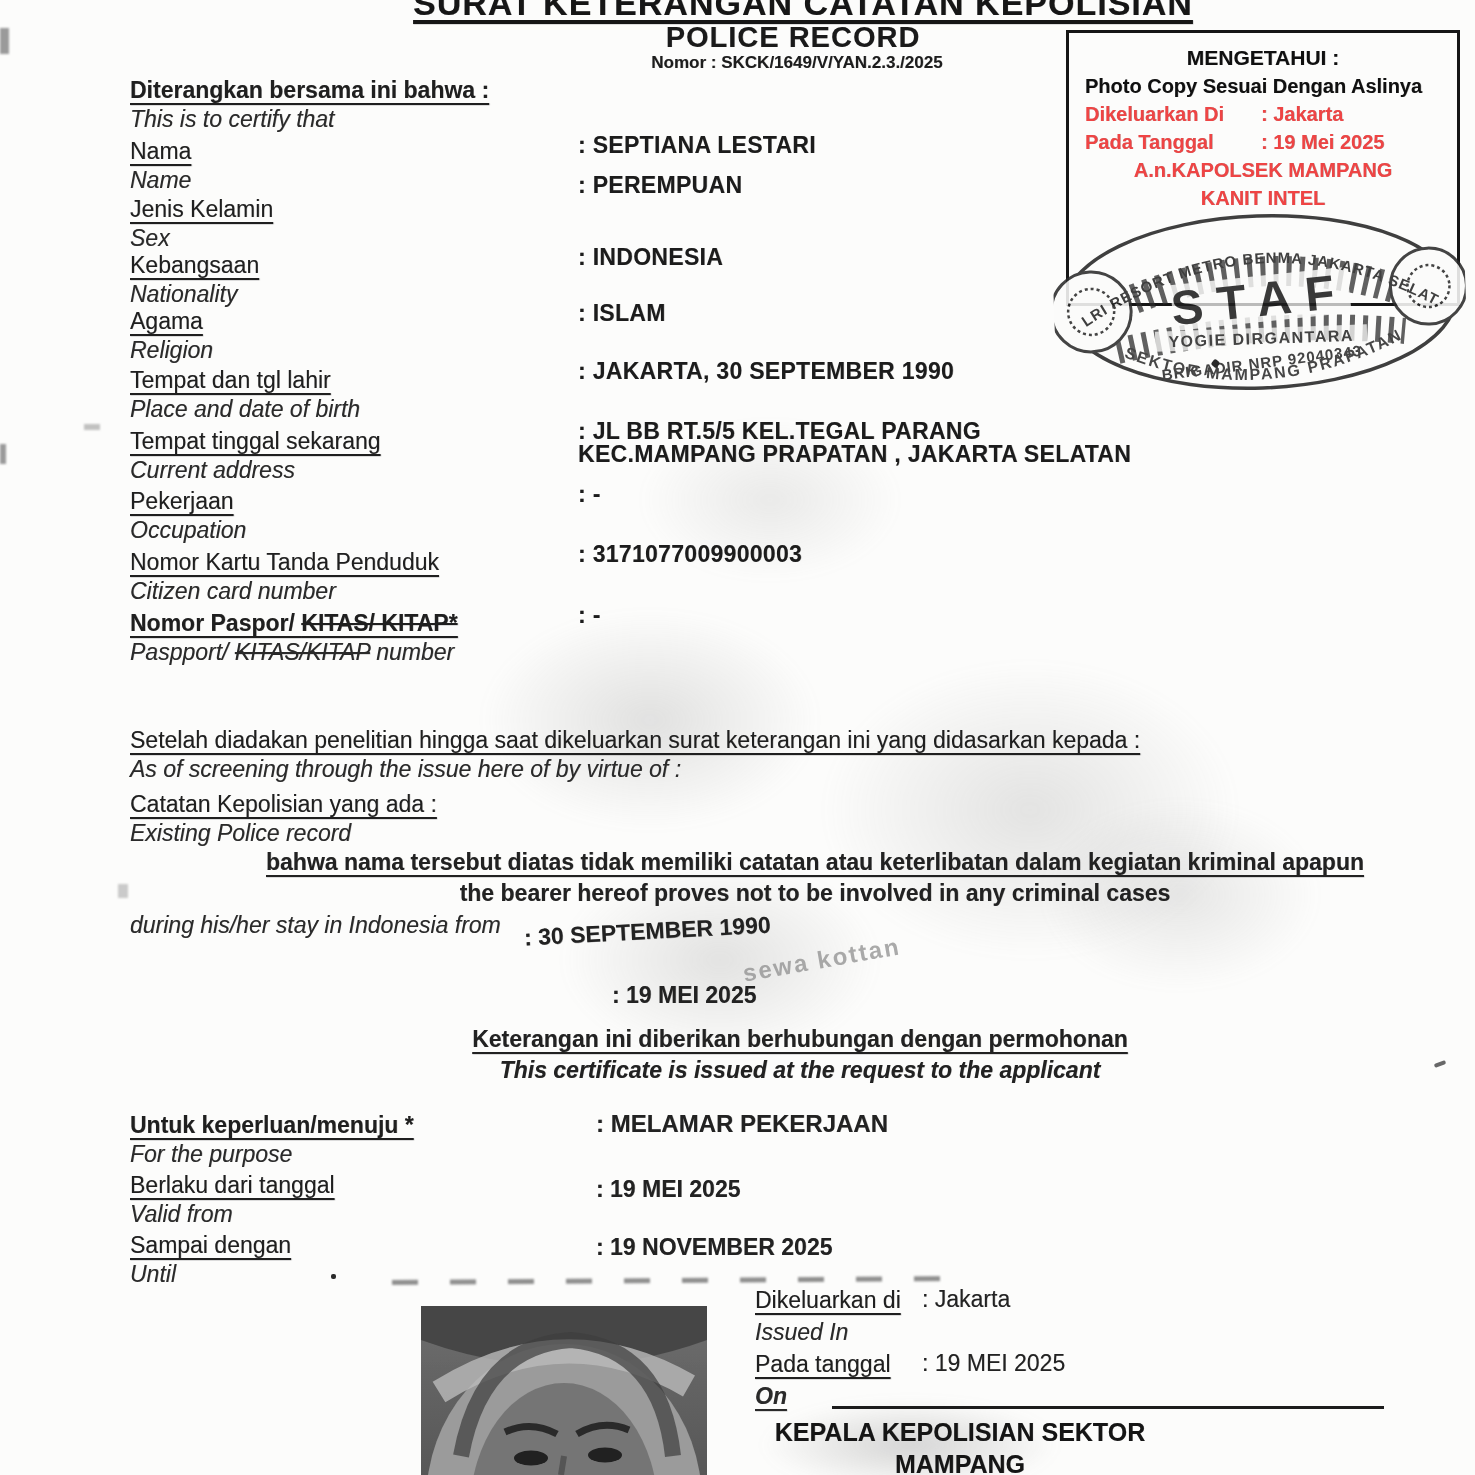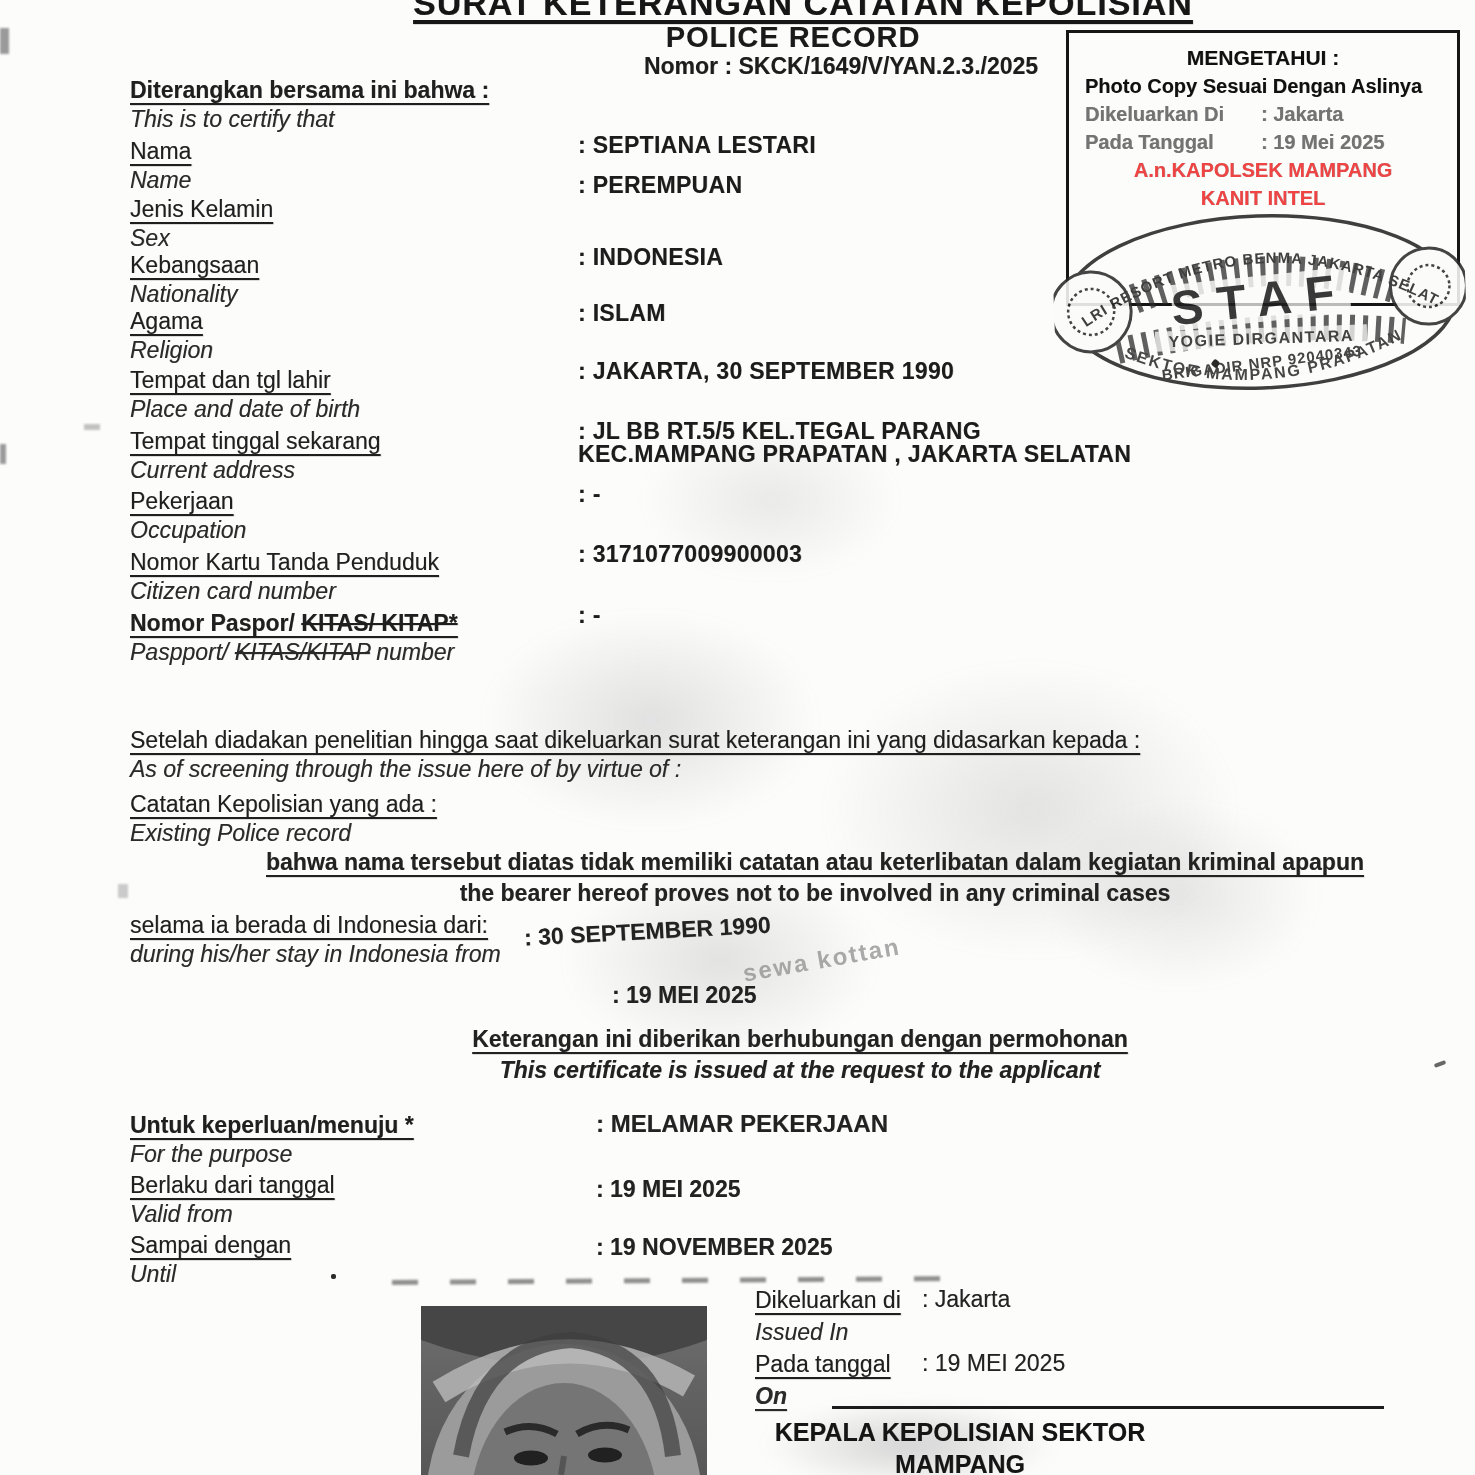--- a/index.html
+++ b/index.html
@@ -14,27 +14,27 @@
   .abs{position:absolute;}
   .nw{white-space:nowrap;}
 
   
   .doc-title{position:absolute;top:-16px;left:803px;transform:translateX(-50%);
     font-size:34px;font-weight:700;letter-spacing:1px;white-space:nowrap;
     text-decoration:underline;text-decoration-thickness:4px;text-underline-offset:5px;color:#161616;}
   .doc-sub{position:absolute;top:21px;left:793px;transform:translateX(-50%);
     font-size:29px;font-weight:700;letter-spacing:1px;white-space:nowrap;color:#1a1a1a;}
   .doc-num{position:absolute;top:53px;left:797px;transform:translateX(-50%);
-    font-size:23px;font-weight:600;white-space:nowrap;color:#1d1d1d;margin-left:44px;}
+    font-size:17px;font-weight:600;white-space:nowrap;color:#1d1d1d;}
 
   
   .lbox{position:absolute;left:1066px;top:30px;width:394px;height:276px;border:3px solid #161616;background:rgba(255,255,255,0.0);}
   .lbox .bh{margin-top:13px;text-align:center;font-weight:700;font-size:21px;color:#101010;}
   .lbox .b1{margin-top:5px;padding-left:16px;font-weight:700;font-size:20px;color:#101010;white-space:nowrap;}
-  .lbox .brow{padding-left:16px;margin-top:5px;font-weight:700;font-size:20px;color:#737373;white-space:nowrap;}
+  .lbox .brow{padding-left:16px;margin-top:5px;font-weight:700;font-size:20px;color:#ef4444;white-space:nowrap;}
   .lbox .bl{display:inline-block;width:176px;}
   .lbox .bc{margin-top:5px;text-align:center;font-weight:700;font-size:20px;color:#ef4444;}
   .stamp-svg{position:absolute;left:1054px;top:206px;transform:rotate(-2deg);opacity:0.88;}
 
   
   .frow{position:absolute;left:130px;}
   .lid{font-weight:500;color:#1f1f1f;white-space:nowrap;
     text-decoration:underline;text-decoration-thickness:2px;text-underline-offset:5px;line-height:29px;}
   .len{font-style:italic;color:#2a2a2a;white-space:nowrap;line-height:29px;}
   .fval{position:absolute;left:578px;font-weight:600;letter-spacing:0.3px;white-space:nowrap;color:#1c1c1c;line-height:23px;}
@@ -183,21 +183,20 @@
   </div>
   <div class="frow ink" style="top:790px">
     <div class="lid">Catatan Kepolisian yang ada :</div>
     <div class="len">Existing Police record</div>
   </div>
 
   <div class="cline ink u2" style="top:849px;font-weight:600">bahwa nama tersebut diatas tidak memiliki catatan atau keterlibatan dalam kegiatan kriminal apapun</div>
   <div class="cline ink" style="top:880px;font-weight:700">the bearer hereof proves not to be involved in any criminal cases</div>
 
   <div class="frow ink" style="top:911px">
-    <div class="lid">selama ia berada di Indonesia dari:</div>
     <div class="len">during his/her stay in Indonesia from</div>
   </div>
   <div class="abs ink nw" style="left:524px;top:918px;font-weight:600;transform:rotate(-3deg)">: 30 SEPTEMBER 1990</div>
   <div class="wm-text nw" style="left:742px;top:946px;font-size:24px;transform:rotate(-10deg)">sewa kottan</div>
 
   <div class="abs ink nw" style="left:612px;top:982px;font-weight:600">: 19 MEI 2025</div>
 
   <div class="cline ink u2" style="top:1026px;font-weight:600;left:140px;width:1320px">Keterangan ini diberikan berhubungan dengan permohonan</div>
   <div class="cline ink" style="top:1057px;font-style:italic;font-weight:600;left:140px;width:1320px">This certificate is issued at the request to the applicant</div>
 

